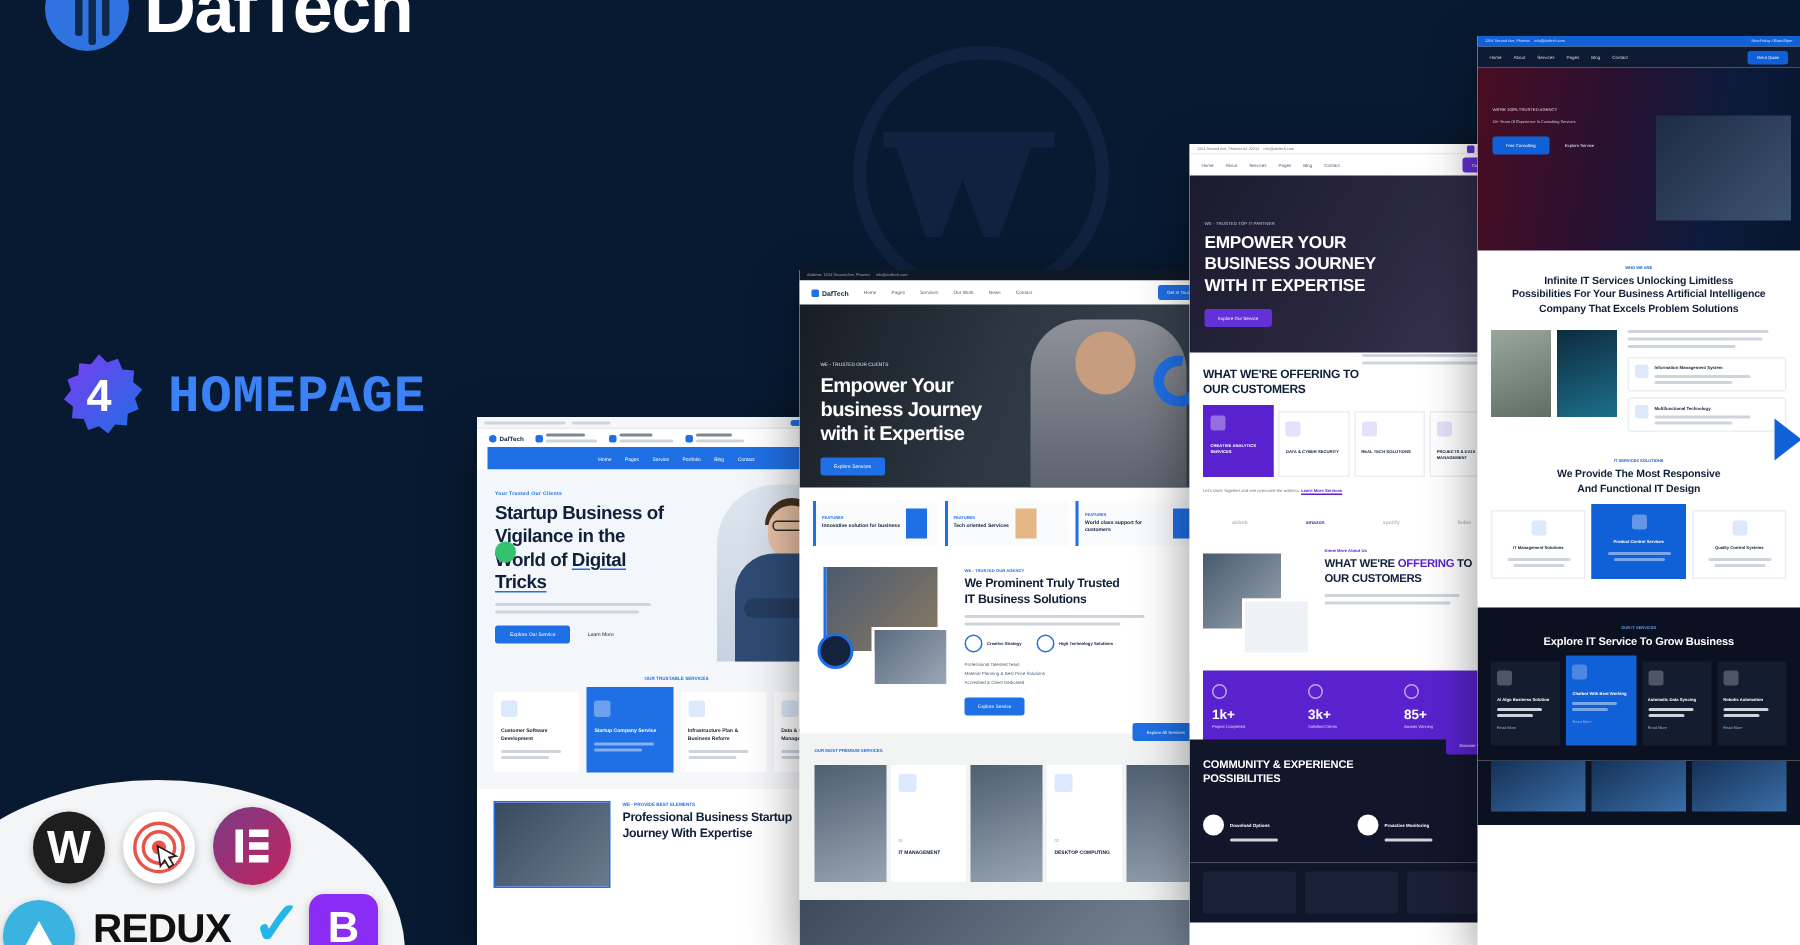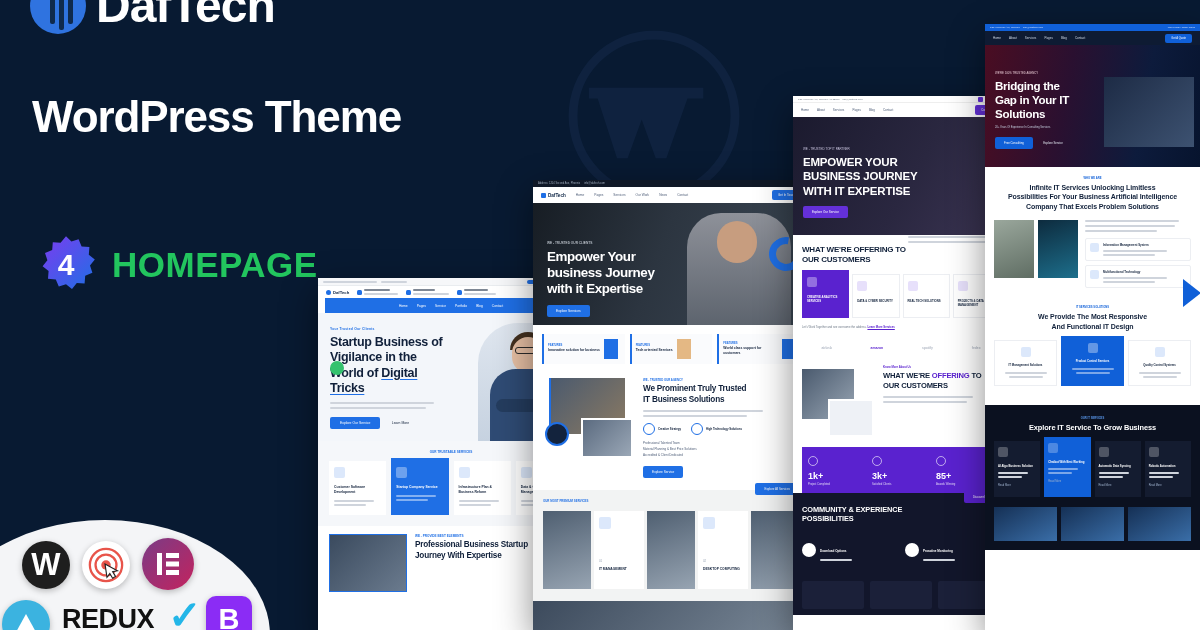--- a/index.html
+++ b/index.html
@@ -51,21 +51,21 @@
   }
 
   
   .hp-row{ position:absolute; left:36px; top:235px; display:flex; align-items:center; gap:16px;}
   .hp-badge{ position:relative; width:60px;height:60px; }
   .hp-badge svg{ position:absolute; inset:0; width:60px;height:60px;}
   .hp-badge span{
     position:absolute; inset:0; display:flex; align-items:center; justify-content:center;
     font-size:30px; font-weight:bold; color:#fff;
   }
-  .hp-label{ font-size:35px; font-weight:bold; letter-spacing:.5px; color:#22c55e;}
+  .hp-label{ font-size:35px; font-weight:bold; letter-spacing:.5px; color:#3b82f6;font-family:Liberation Mono, monospace;}
 
   
   .blob{
     position:absolute; left:-60px; top:520px; width:330px; height:230px;
     background:#f4f5f7; border-radius:50%;
   }
   .plug{
     position:absolute; border-radius:50%;
     display:flex;align-items:center;justify-content:center;
     box-shadow:0 2px 6px rgba(0,0,0,.25);
@@ -333,21 +333,20 @@
     <div class="brand-mark">
         <i></i>
         <i></i>
         <i></i>
       </div>
     <div class="brand-text">DafTech</div>
   </div>
 
   <h1 class="headline">
     <br>
-    <span>WordPress Theme</span>
   </h1>
 
   <div class="hp-row">
     <div class="hp-badge">
       <svg viewBox="0 0 100 100" aria-hidden="true">
         <defs>
             <linearGradient id="bg4" x1="0" y1="0" x2="1" y2="1">
           <stop offset="0" stop-color="#7b3cf0"></stop>
               <stop offset="1" stop-color="#1f6fe5"></stop>
         </linearGradient>
@@ -742,25 +741,20 @@
       <span class="it">Services</span>
       <span class="it">Pages</span>
       <span class="it">Blog</span>
       <span class="it">Contact</span>
       <span class="btn">Get A Quote</span>
     </div>
     <div class="m4-hero">
       <div class="ph"></div>
       <div class="ct">
         <div class="e">WE'RE 100% TRUSTED AGENCY</div>
-        <h2>
-          <span>Bridging the</span><br>
-          <span>Gap in Your IT</span><br>
-          <span>Solutions</span>
-        </h2>
         <div style="font-size:2.6px;color:#c9d3e3;margin-top:5px">20+ Years Of Experience In Consulting Services</div>
         <span class="b">Free Consulting</span>
         <span class="b2">Explore Service</span>
       </div>
     </div>
     <div class="m4-sec">
       <div class="e">WHO WE ARE</div>
       <h3>
         <span>Infinite IT Services Unlocking Limitless</span><br>
         <span>Possibilities For Your Business Artificial Intelligence</span><br>

